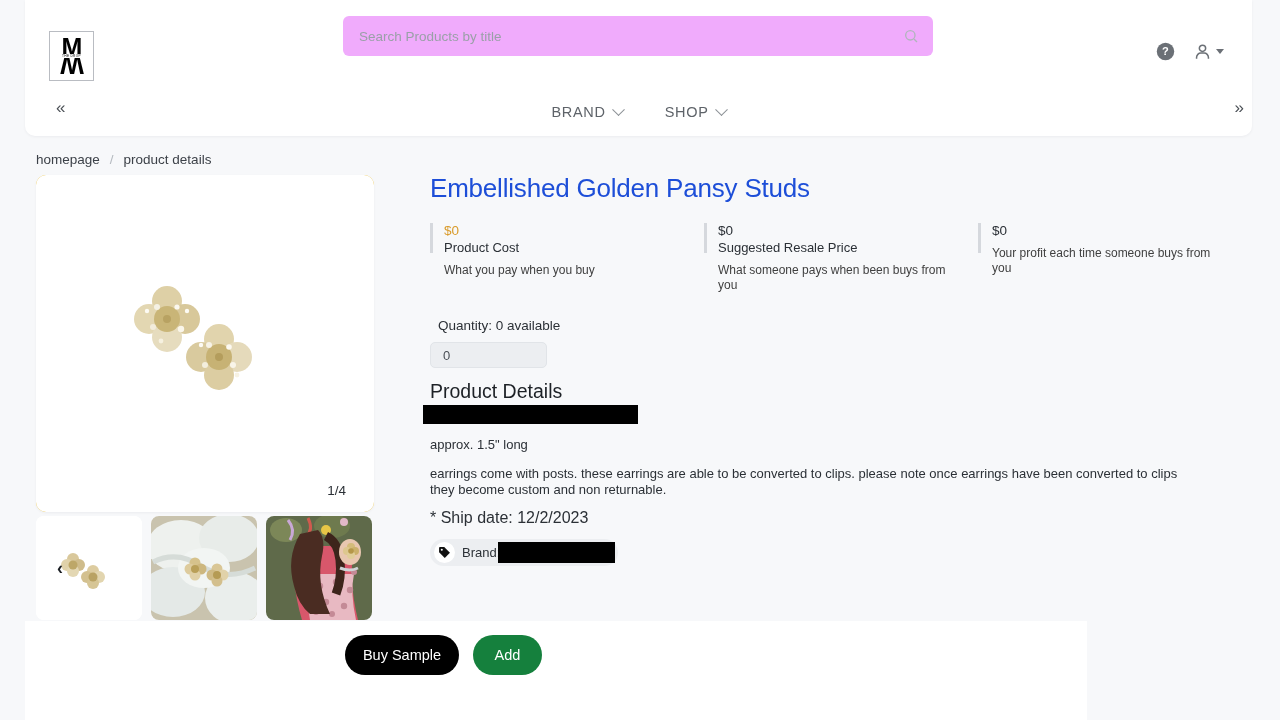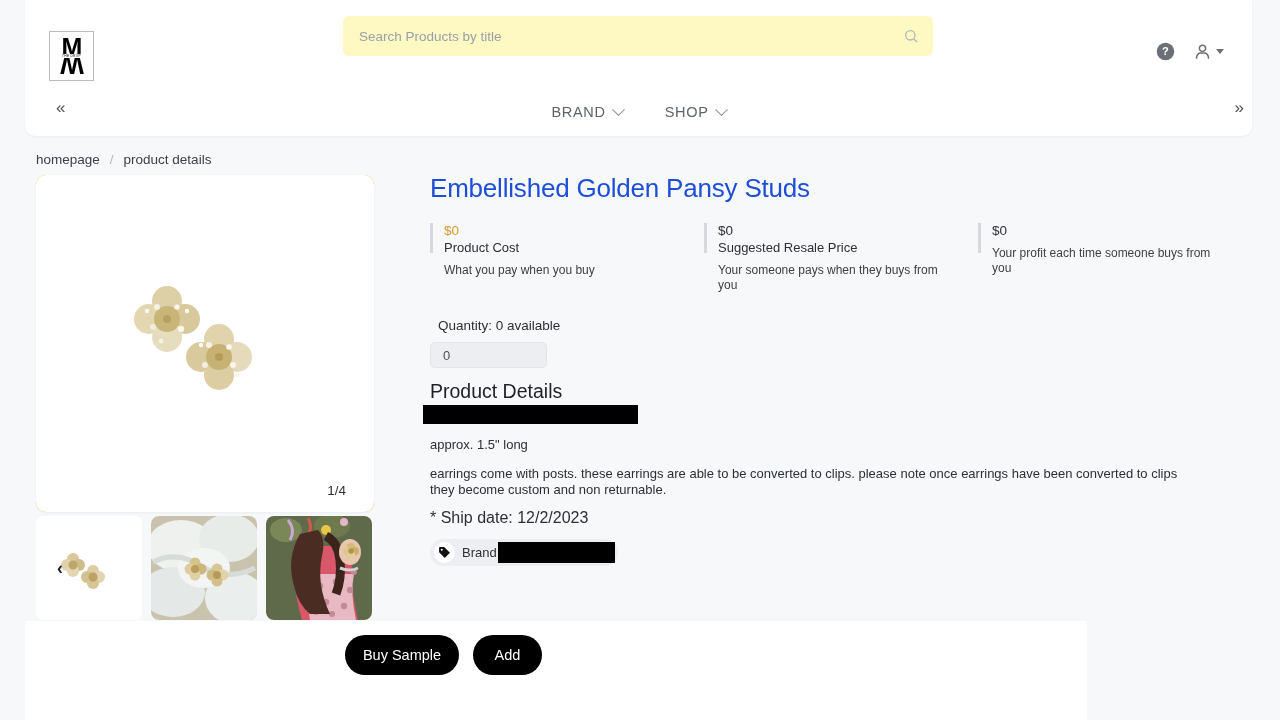--- a/index.html
+++ b/index.html
@@ -40,21 +40,21 @@
     transform: translate(-50%,-50%);
     font-size: 3.2px; letter-spacing: 0.3px; color: #000;
     white-space: nowrap; background: #fff; padding: 0 1px; line-height: 4px;
   }
   .search-wrap {
     position: absolute; left: 318px; top: 16px;
     width: 590px; height: 40px;
   }
   .search-box {
     width: 100%; height: 100%;
-    background: #fef9c3; border: none; border-radius: 6px;
+    background: #f0abfc; border: none; border-radius: 6px;
     padding: 0 40px 0 16px;
     font-family: "Liberation Sans", sans-serif; font-size: 13.5px;
     color: #3a3f47;
   }
   .search-box::placeholder { color: #9aa0a8; }
   .search-icon {
     position: absolute; right: 14px; top: 12px;
     width: 16px; height: 16px; color: #b0b5bc;
   }
   .header-icons {
@@ -206,21 +206,21 @@
   .action-inner {
     position: absolute; left: 320px; top: 14px;
     display: flex; gap: 14px; align-items: center;
   }
   .btn {
     border: none; border-radius: 22px; height: 40px;
     font-family: "Liberation Sans", sans-serif; font-size: 14.5px;
     cursor: pointer; color: #fff;
   }
   .btn-sample { background: #000; width: 114px; }
-  .btn-add { background: #000000; width: 69px; }
+  .btn-add { background: #15803d; width: 69px; }
 
   svg { display: block; }
 </style>
 </head>
 <body>
 
 <div class="page">
 
   <div class="header">
     <div class="header-top">
@@ -412,21 +412,21 @@
 
   <div class="stats">
     <div class="stat">
       <div class="stat-value gold">$0</div>
       <div class="stat-label">Product Cost</div>
       <div class="stat-desc">What you pay when you buy</div>
     </div>
     <div class="stat">
       <div class="stat-value">$0</div>
       <div class="stat-label">Suggested Resale Price</div>
-      <div class="stat-desc">Your someone pays when they buys from you</div>
+      <div class="stat-desc">What someone pays when been buys from you</div>
     </div>
     <div class="stat">
       <div class="stat-value">$0</div>
       <div class="stat-desc">Your profit each time someone buys from you</div>
     </div>
   </div>
 
   <div class="qty-section">
     <div class="qty-label">Quantity: 0 available</div>
     <input class="qty-input" type="text" value="0" style="">

